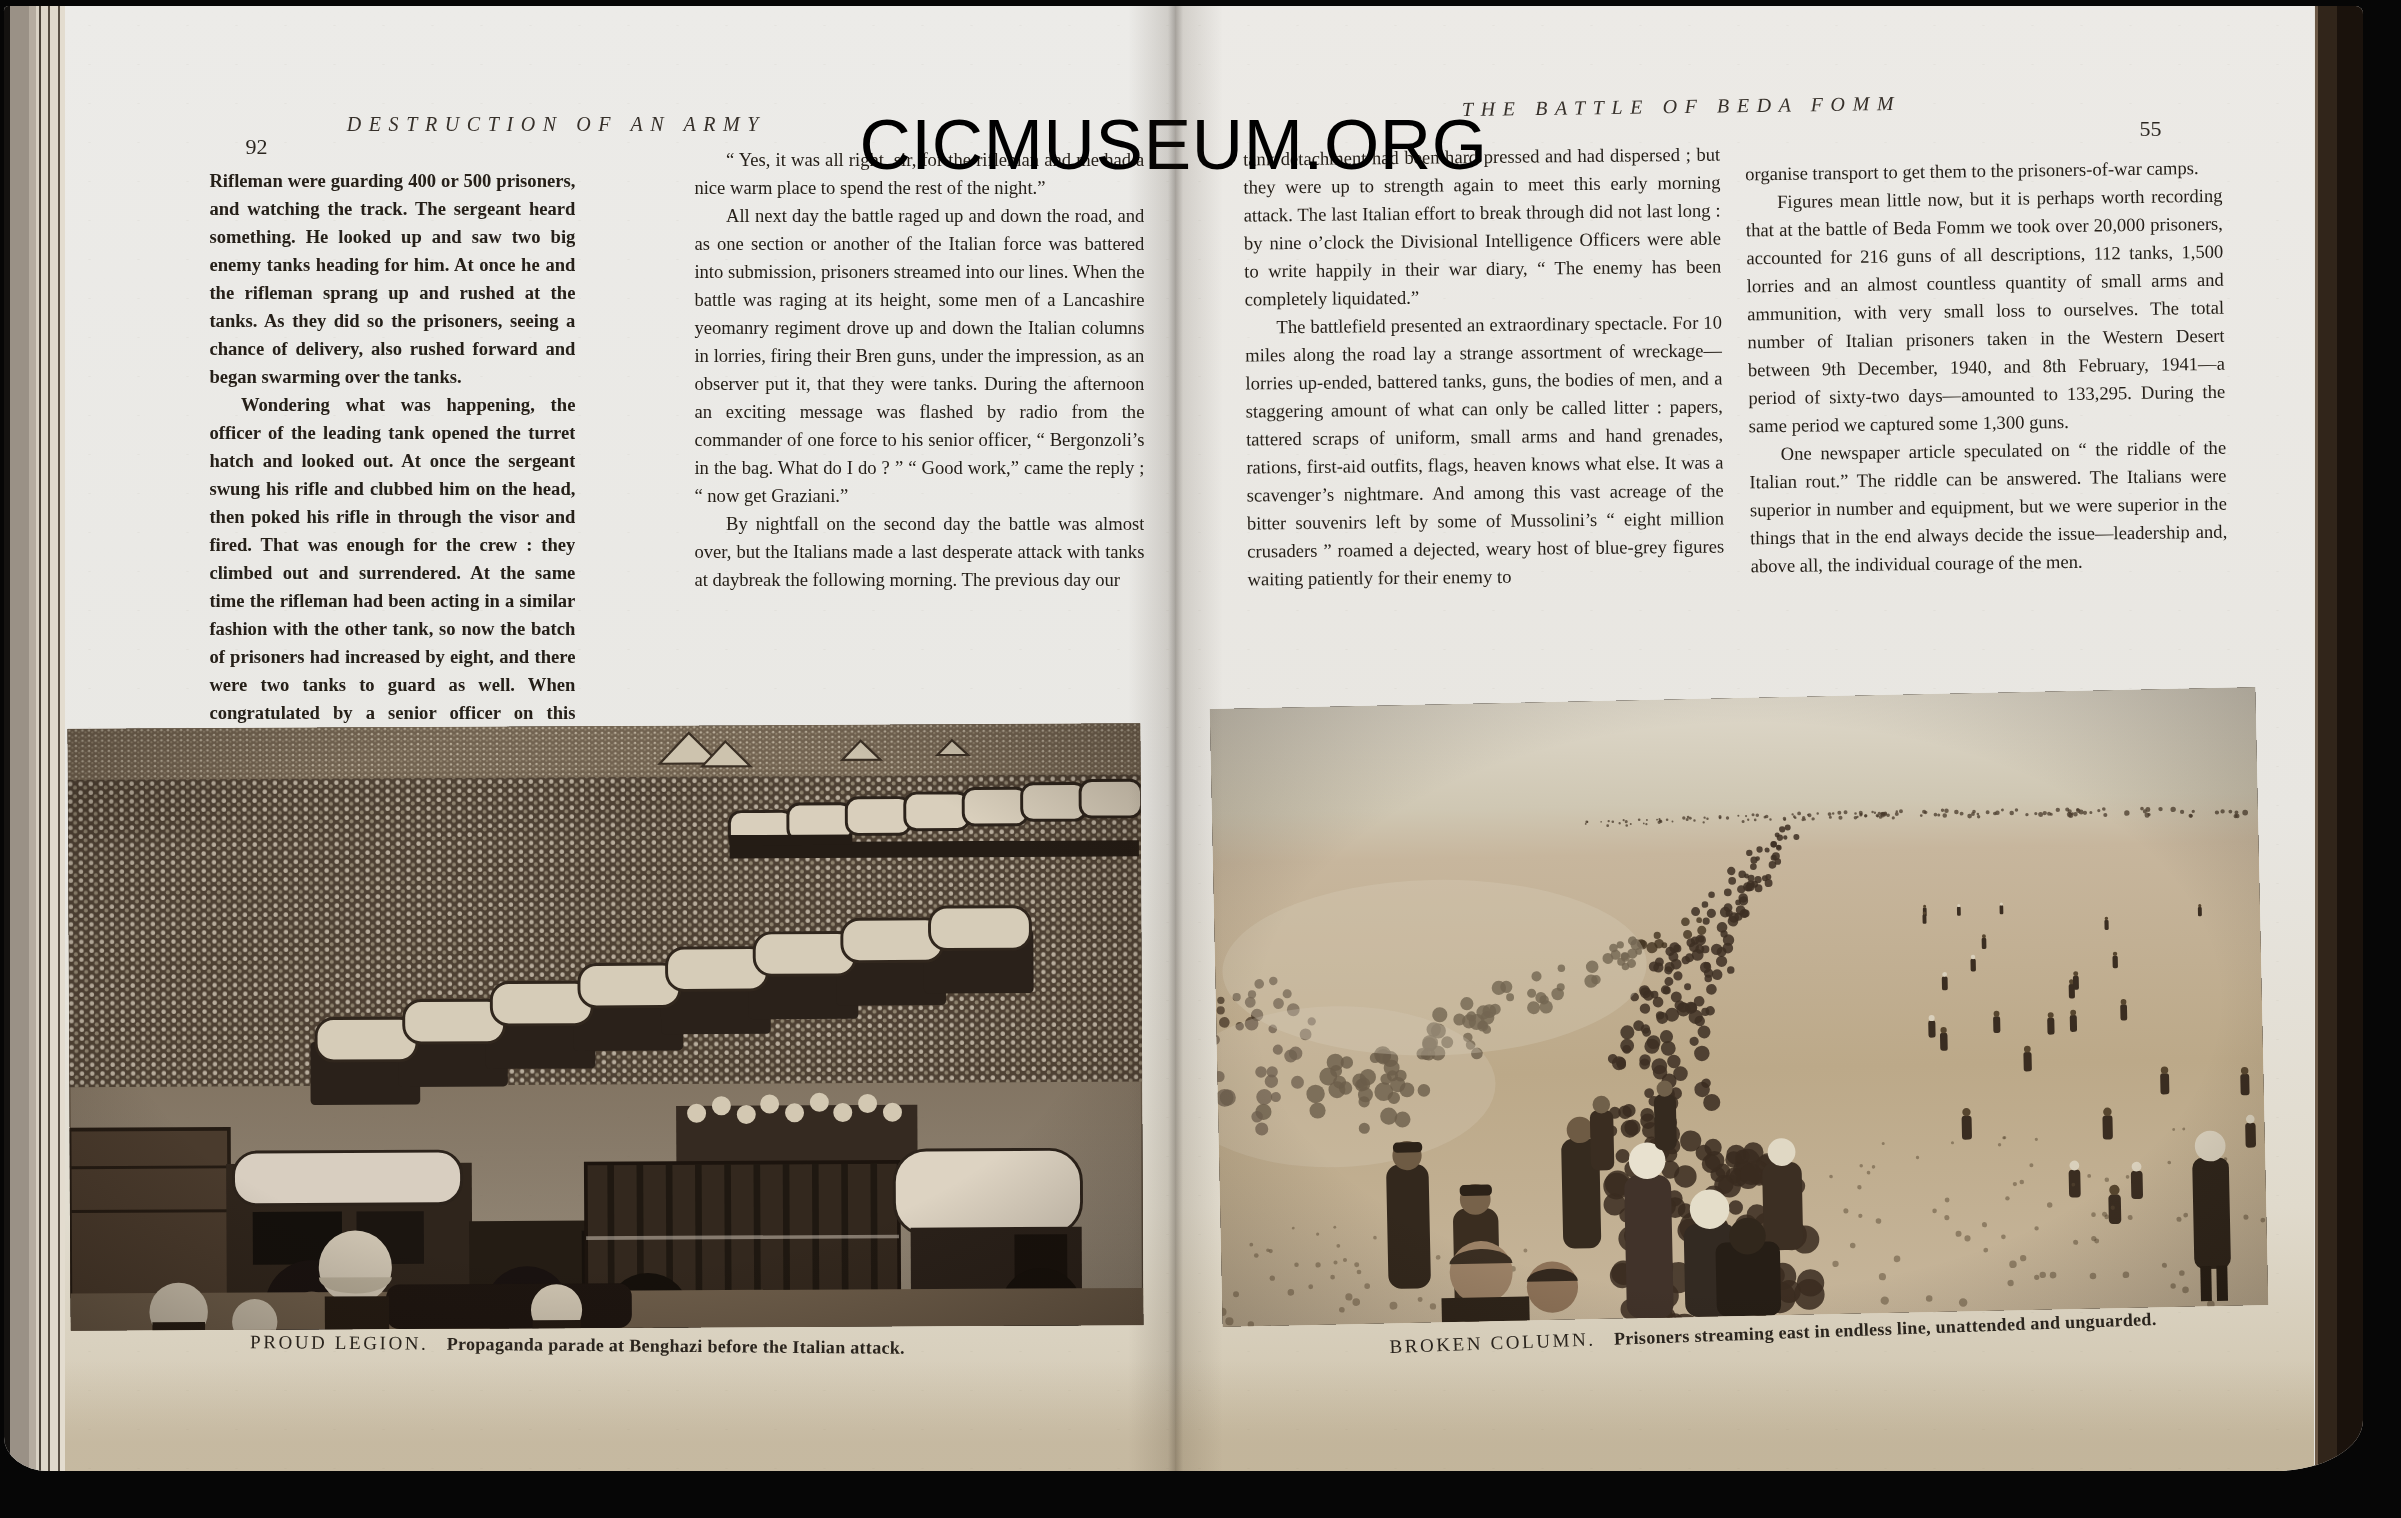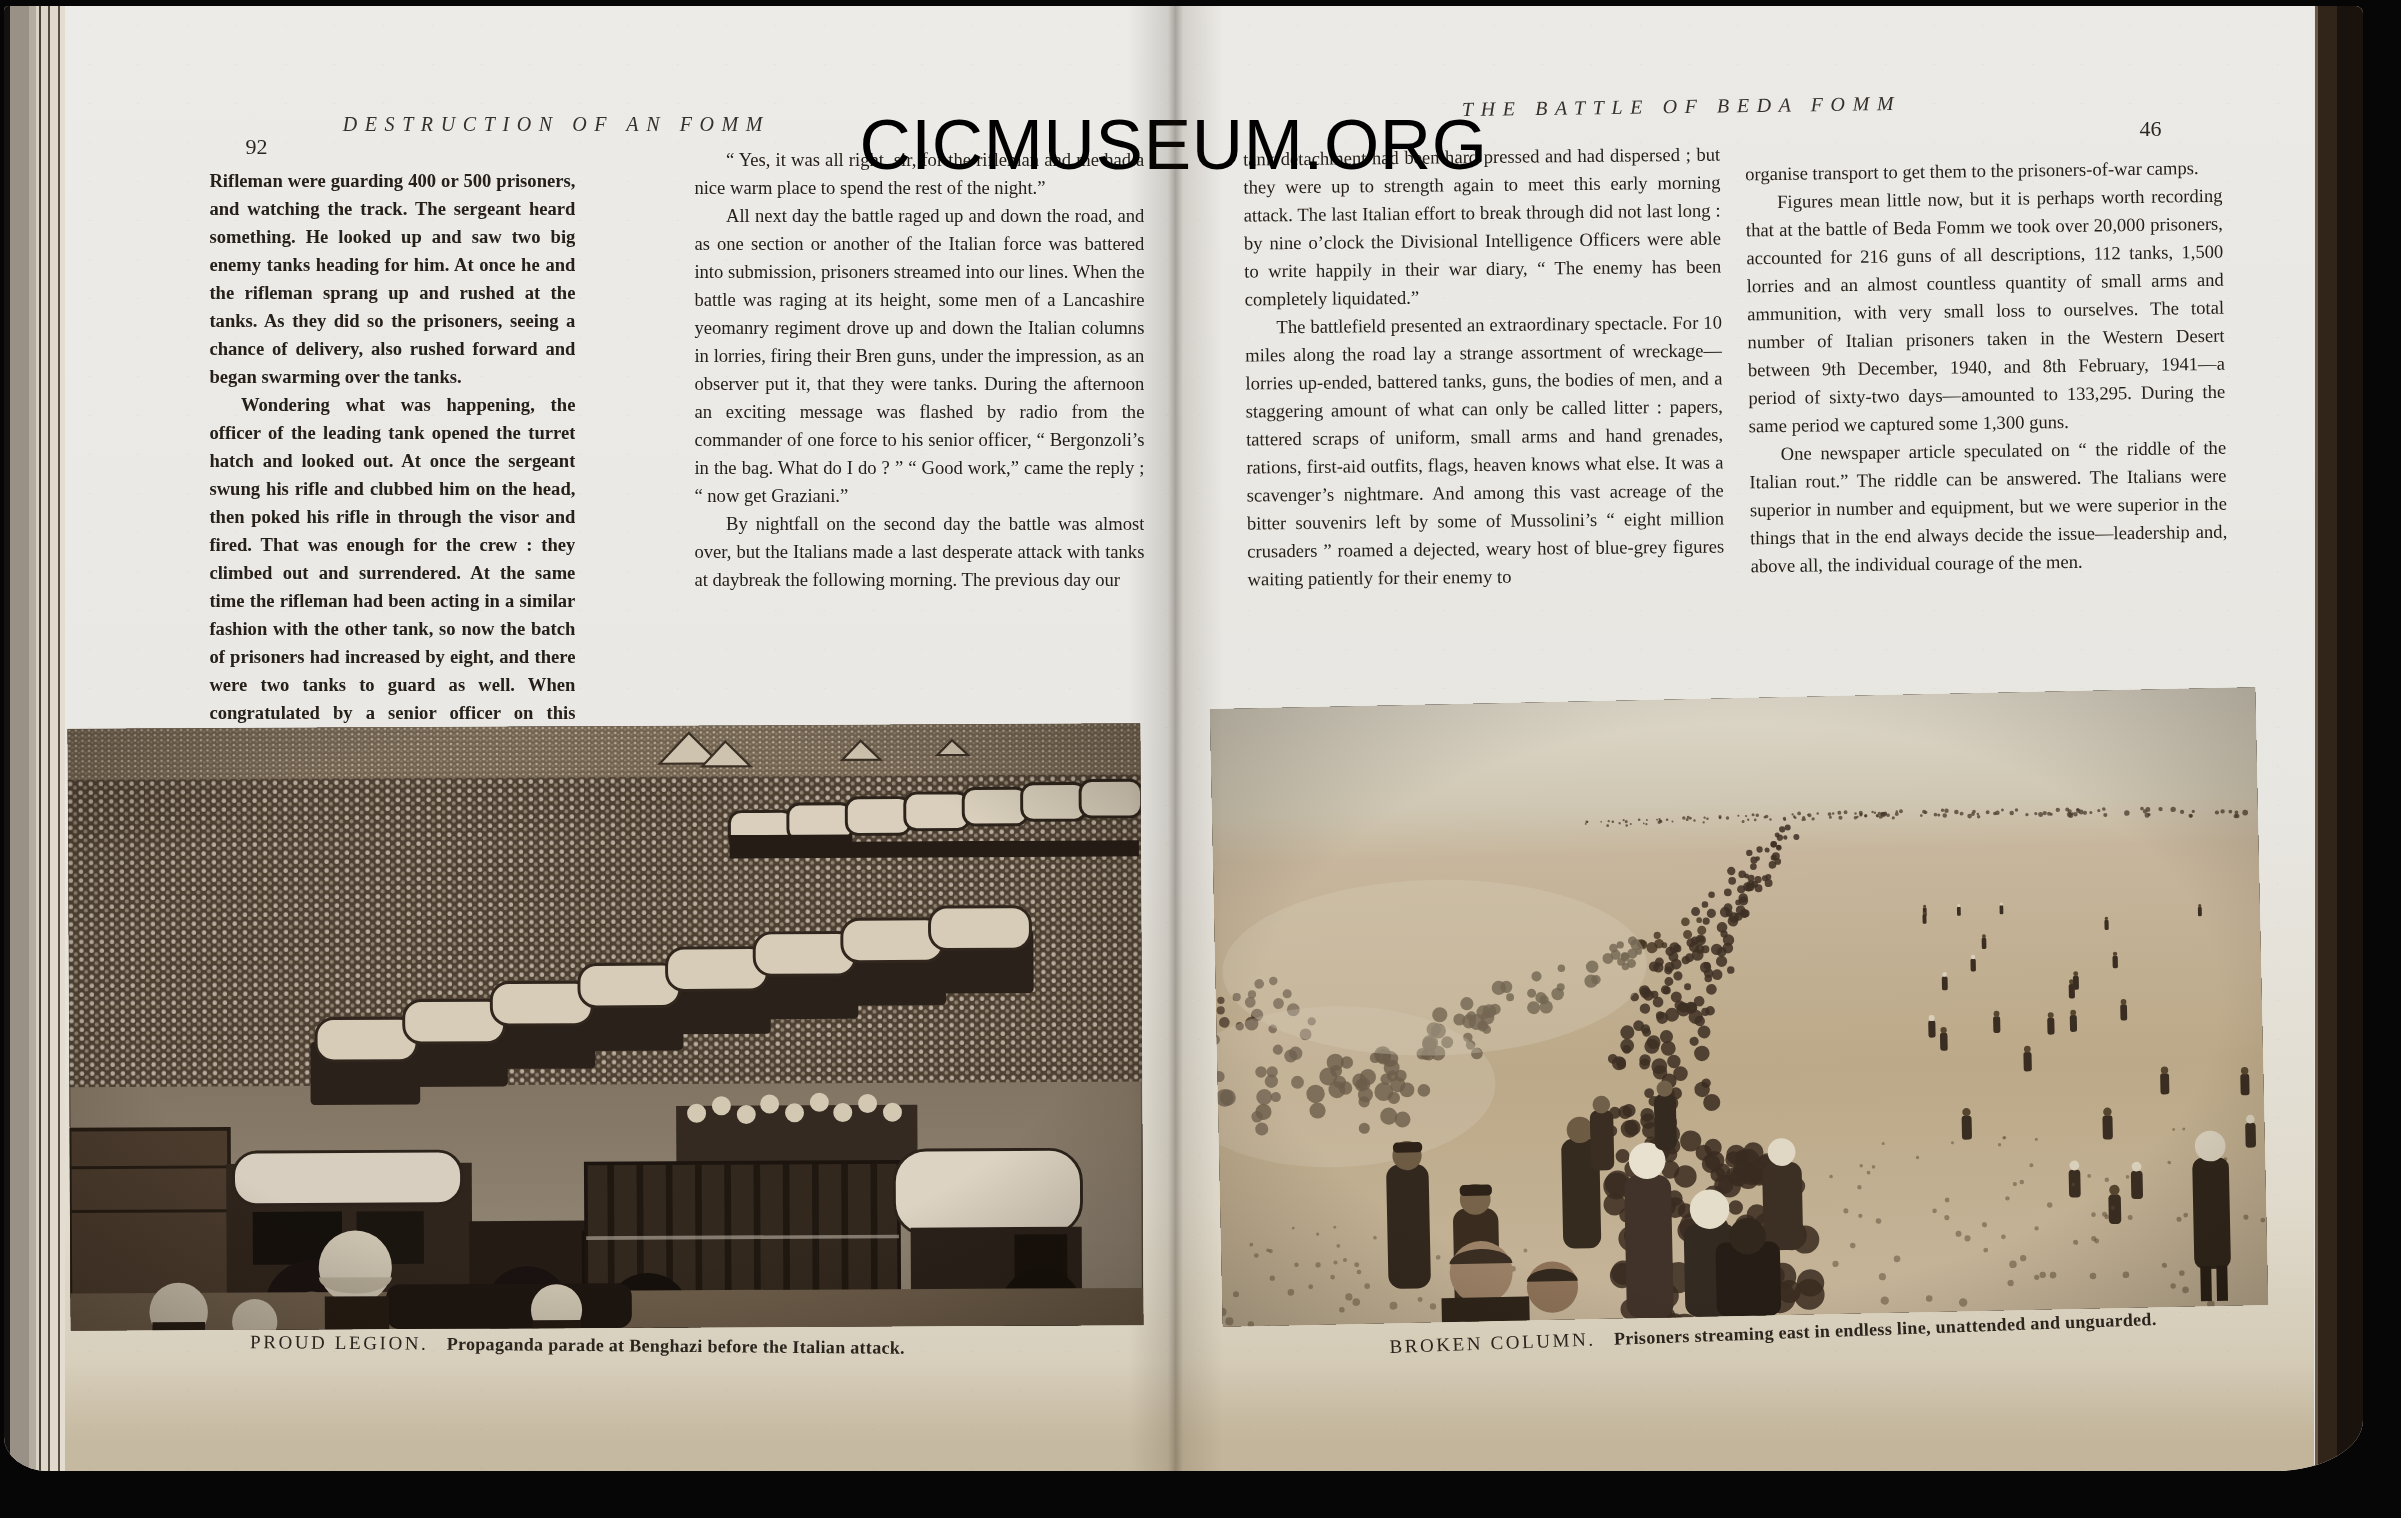--- a/index.html
+++ b/index.html
@@ -51,33 +51,33 @@
 <body>
 
 <div class="scene">
   <div class="book">
     <div class="left-edges"></div>
     <div class="page left"></div>
     <div class="page right"></div>
     <div class="cover-right"></div>
 
     <div class="pagenum" style="left:241px;top:128px;">92</div>
-    <div class="running-header" style="left:252px;top:107px;width:600px;">DESTRUCTION OF AN FOMM</div>
+    <div class="running-header" style="left:252px;top:107px;width:600px;">DESTRUCTION OF AN ARMY</div>
     <div class="col" style="left:205px;top:161px;width:366px;height:557px;font-weight:bold;">
         <p class="para cont">Rifleman were guarding 400 or 500 prisoners, and watching the track.  The sergeant heard something.  He looked up and saw two big enemy tanks heading for him.  At once he and the rifleman sprang up and rushed at the tanks.  As they did so the prisoners, seeing a chance of delivery, also rushed forward and began swarming over the tanks.</p>
         <p class="para">Wondering what was happening, the officer of the leading tank opened the turret hatch and looked out.  At once the sergeant swung his rifle and clubbed him on the head, then poked his rifle in through the visor and fired.  That was enough for the crew : they climbed out and surrendered.  At the same time the rifleman had been acting in a similar fashion with the other tank, so now the batch of prisoners had increased by eight, and there were two tanks to guard as well.  When congratulated by a senior officer on this excellent piece of work, the sergeant said,</p>
       </div>
     <div class="col" style="left:690px;top:140px;width:450px;height:576px;">
         <p class="para">“ Yes, it was all right, sir, for the rifleman and me had a nice warm place to spend the rest of the night.”</p>
         <p class="para">All next day the battle raged up and down the road, and as one section or another of the Italian force was battered into submission, prisoners streamed into our lines.  When the battle was raging at its height, some men of a Lancashire yeomanry regiment drove up and down the Italian columns in lorries, firing their Bren guns, under the impression, as an observer put it, that they were tanks.  During the afternoon an exciting message was flashed by radio from the commander of one force to his senior officer, “ Bergonzoli’s in the bag.  What do I do ? ”  “ Good work,” came the reply ; “ now get Graziani.”</p>
         <p class="para">By nightfall on the second day the battle was almost over, but the Italians made a last desperate attack with tanks at daybreak the following morning.  The previous day our</p>
       </div>
 
     <div class="running-header" style="left:1385px;top:89px;width:585px;transform:rotate(-0.8deg);">THE BATTLE OF BEDA FOMM</div>
-    <div class="pagenum" style="left:2135px;top:110px;">46</div>
+    <div class="pagenum" style="left:2135px;top:110px;">55</div>
     <div class="col" style="left:1242px;top:137px;width:477px;height:578px;transform:rotate(-0.6deg);">
         <p class="para cont">tank detachment had been hard pressed and had dispersed ;  but they were up to strength again to meet this early morning attack.  The last Italian effort to break through did not last long :  by nine o’clock the Divisional Intelligence Officers were able to write happily in their war diary, “ The enemy has been completely liquidated.”</p>
         <p class="para">The battlefield presented an extraordinary spectacle.  For 10 miles along the road lay a strange assortment of wreckage—lorries up-ended, battered tanks, guns, the bodies of men, and a staggering amount of what can only be called litter :  papers, tattered scraps of uniform, small arms and hand grenades, rations, first-aid outfits, flags, heaven knows what else.  It was a scavenger’s nightmare.  And among this vast acreage of the bitter souvenirs left by some of Mussolini’s “ eight million crusaders ” roamed a dejected, weary host of blue-grey figures waiting patiently for their enemy to</p>
       </div>
     <div class="col" style="left:1745px;top:151px;width:477px;height:578px;transform:rotate(-0.8deg);">
         <p class="para cont">organise transport to get them to the prisoners-of-war camps.</p>
         <p class="para">Figures mean little now, but it is perhaps worth recording that at the battle of Beda Fomm we took over 20,000 prisoners, accounted for 216 guns of all descriptions, 112 tanks, 1,500 lorries and an almost countless quantity of small arms and ammunition, with very small loss to ourselves.  The total number of Italian prisoners taken in the Western Desert between 9th December, 1940, and 8th February, 1941—a period of sixty-two days—amounted to 133,295.  During the same period we captured some 1,300 guns.</p>
         <p class="para">One newspaper article speculated on “ the riddle of the Italian rout.”  The riddle can be answered.  The Italians were superior in number and equipment, but we were superior in the things that in the end always decide the issue—leadership and, above all, the individual courage of the men.</p>
       </div>
 

